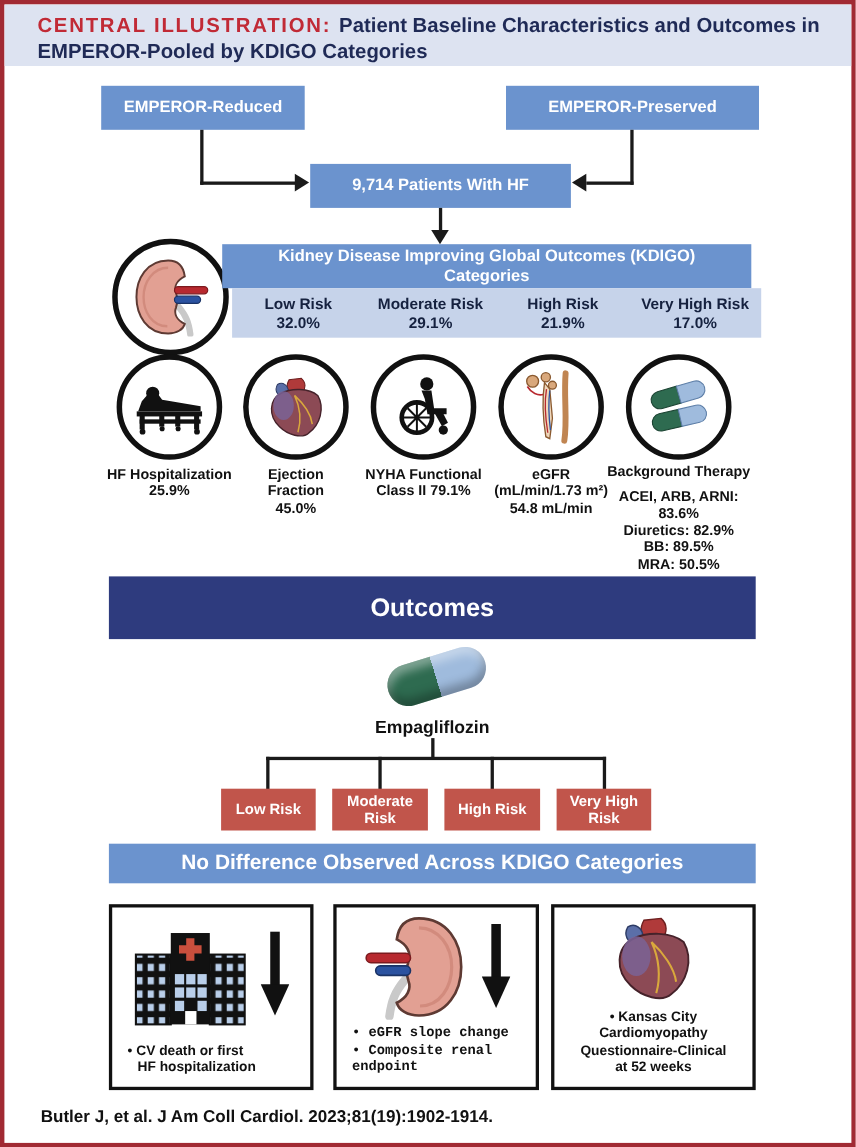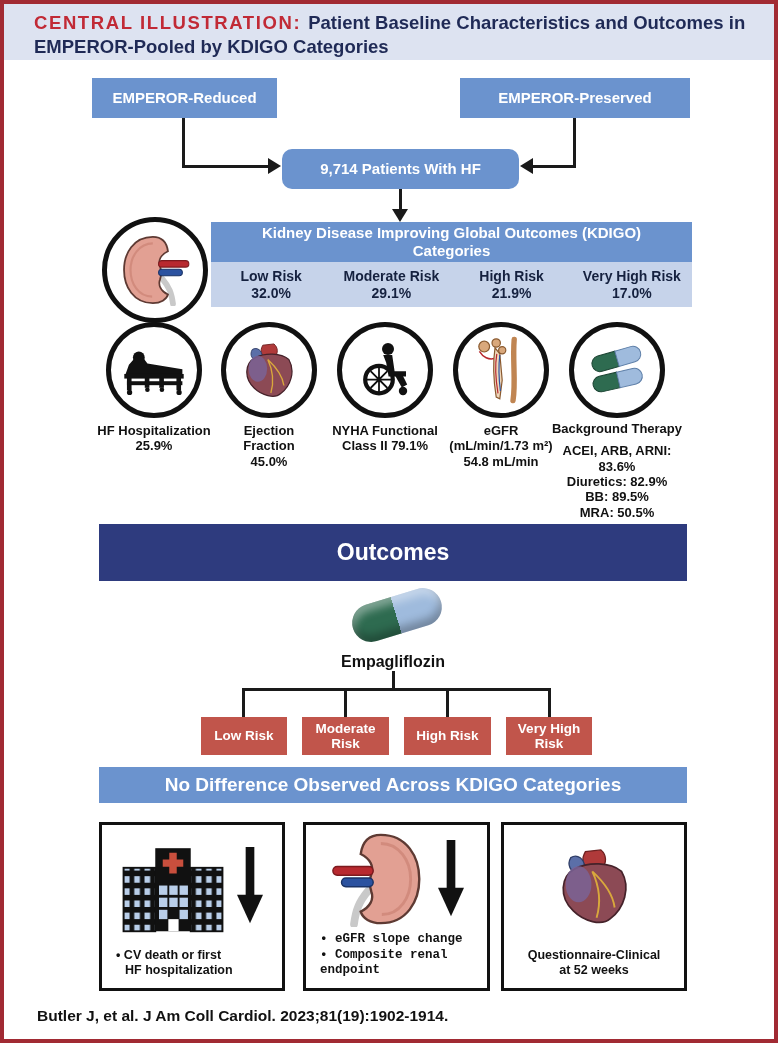--- a/index.html
+++ b/index.html
@@ -24,21 +24,21 @@
   .ln { position:absolute; background:#1A1A1A; }
   .arr-r { position:absolute; width:0; height:0; border-top:8px solid transparent; border-bottom:8px solid transparent; border-left:13px solid #1A1A1A; }
   .arr-l { position:absolute; width:0; height:0; border-top:8px solid transparent; border-bottom:8px solid transparent; border-right:13px solid #1A1A1A; }
   .arr-d { position:absolute; width:0; height:0; border-left:8px solid transparent; border-right:8px solid transparent; border-top:13px solid #1A1A1A; }
   
   .circ { position:absolute; width:96px; height:96px; box-sizing:border-box; border:5px solid #111;
           border-radius:50%; background:#fff; display:flex; align-items:center; justify-content:center; overflow:hidden; }
   .stat-label { position:absolute; top:419px; text-align:center; font-weight:bold; font-size:13px; line-height:1.18; color:#111; }
   .stat-label .sub { margin-top:7px; }
   
-  .kdigo-hdr { position:absolute; left:207px; top:218px; width:481px; height:40px; background:#6B93CE;
+  .kdigo-hdr { position:absolute; left:198px; top:218px; width:481px; height:40px; background:#6B93CE;
                color:#fff; font-weight:bold; font-size:15px; display:flex; align-items:center; justify-content:center;
                text-align:center; line-height:1.2; padding:0 30px; box-sizing:border-box; }
   .kdigo-band { position:absolute; left:207px; top:258px; width:481px; height:45px; background:#C6D3EA;
                 display:flex; align-items:center; }
   .kdigo-cell { flex:1; text-align:center; font-weight:bold; font-size:14px; color:#15213F; line-height:1.2; }
   
   .capsule-lg { position:absolute; left:347px; top:592px; width:92px; height:38px; border-radius:19px;
                 background:linear-gradient(90deg,#2E6B50 0 49%,#9FBBDD 49% 100%);
                 transform:rotate(-17deg);
                 box-shadow:inset 0 -7px 9px rgba(0,0,0,.28), inset 0 7px 9px rgba(255,255,255,.4); }
@@ -61,21 +61,21 @@
 <body>
 
 <div class="figure">
 
   <div class="hdr">
     <span class="eyebrow">CENTRAL ILLUSTRATION:</span><span>Patient Baseline Characteristics and Outcomes in EMPEROR-Pooled by KDIGO Categories</span>
   </div>
 
   <div class="bluebox" style="left:88px;top:74px;width:185px;height:40px;">EMPEROR-Reduced</div>
   <div class="bluebox" style="left:456px;top:74px;width:230px;height:40px;">EMPEROR-Preserved</div>
-  <div class="bluebox" style="left:278px;top:145px;width:237px;height:40px;border-radius:10px;">9,714 Patients With HF</div>
+  <div class="bluebox" style="left:278px;top:145px;width:237px;height:40px;">9,714 Patients With HF</div>
 
   <div class="ln" style="left:178px;top:114px;width:3px;height:50px;"></div>
   <div class="ln" style="left:178px;top:161px;width:87px;height:3px;"></div>
   <div class="arr-r" style="left:264px;top:154px;"></div>
   <div class="ln" style="left:569px;top:114px;width:3px;height:50px;"></div>
   <div class="ln" style="left:529px;top:161px;width:43px;height:3px;"></div>
   <div class="arr-l" style="left:516px;top:154px;"></div>
   <div class="ln" style="left:395px;top:185px;width:3px;height:21px;"></div>
   <div class="arr-d" style="left:388px;top:205px;"></div>
 
@@ -276,20 +276,21 @@
     <div class="ep-icons">
       <svg width="88" height="86" viewBox="0 0 100 100">
         <path d="M40,10 C35,19 37,26 44,30 L59,30 C65,23 65,14 58,8 Z" fill="#B03A3A" stroke="#6E2020" stroke-width="1.5"></path>
         <path d="M23,17 C18,26 23,33 30,35 L39,28 C39,19 31,12 23,17 Z" fill="#5B6FA8" stroke="#2E3C66" stroke-width="1.5"></path>
         <path d="M28,30 C11,39 9,63 26,79 C38,91 59,97 69,88 C85,76 93,52 82,33 C69,22 43,22 28,30 Z" fill="#8C4A55" stroke="#45222A" stroke-width="2"></path>
         <ellipse cx="32" cy="48" rx="15" ry="21" fill="#7A6397" opacity=".85"></ellipse>
         <path d="M48,33 C56,50 58,70 53,87 M48,33 C60,44 72,60 74,75" stroke="#D9A83C" stroke-width="2.2" fill="none"></path>
       </svg>
     </div>
     <div class="ep-text center">
+      <span class="bl b">Kansas City Cardiomyopathy</span>
       <span class="bl">Questionnaire-Clinical</span>
       <span class="bl">at 52 weeks</span>
     </div>
   </div>
 
   <div class="citation">Butler J, et al. J Am Coll Cardiol. 2023;81(19):1902-1914.</div>
 
 </div>
 
 </body></html>

